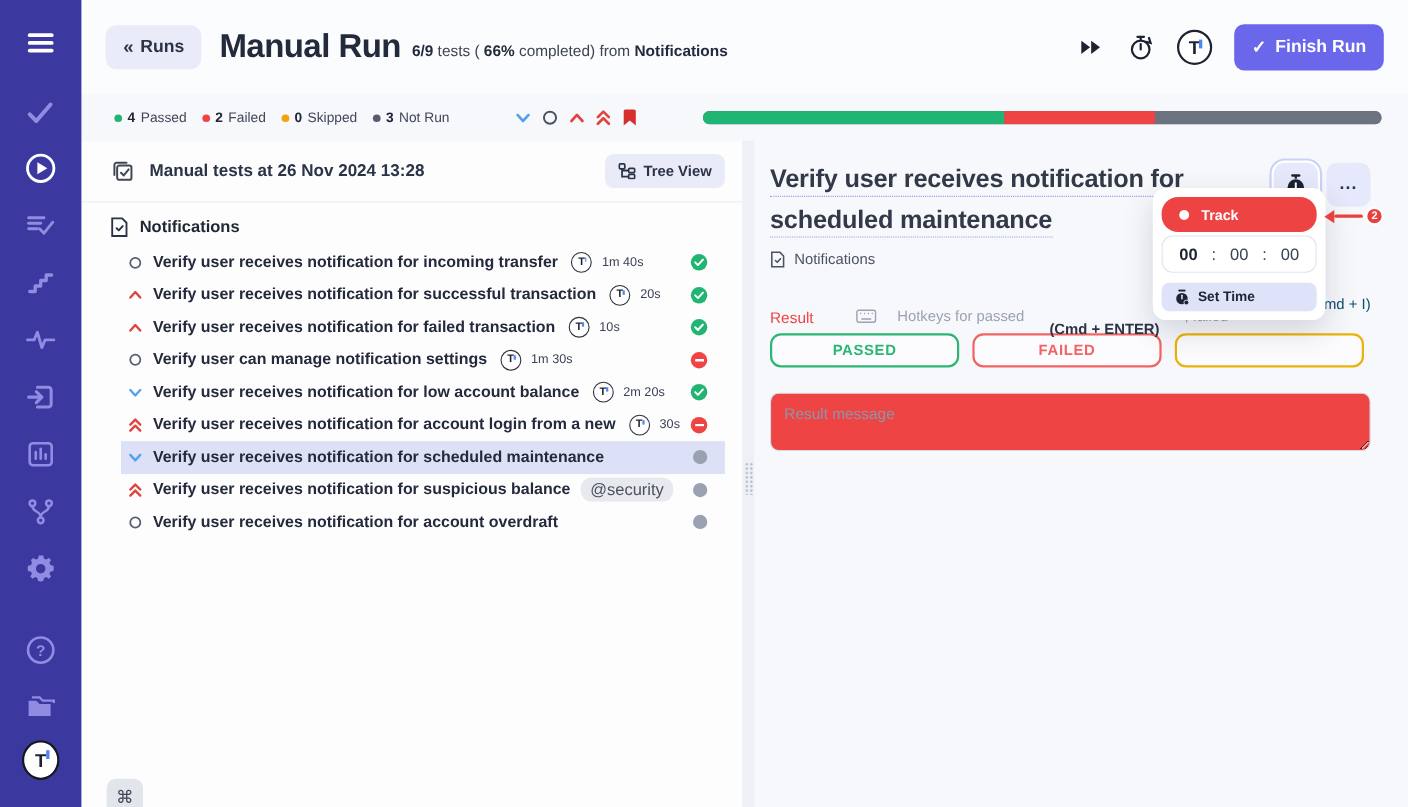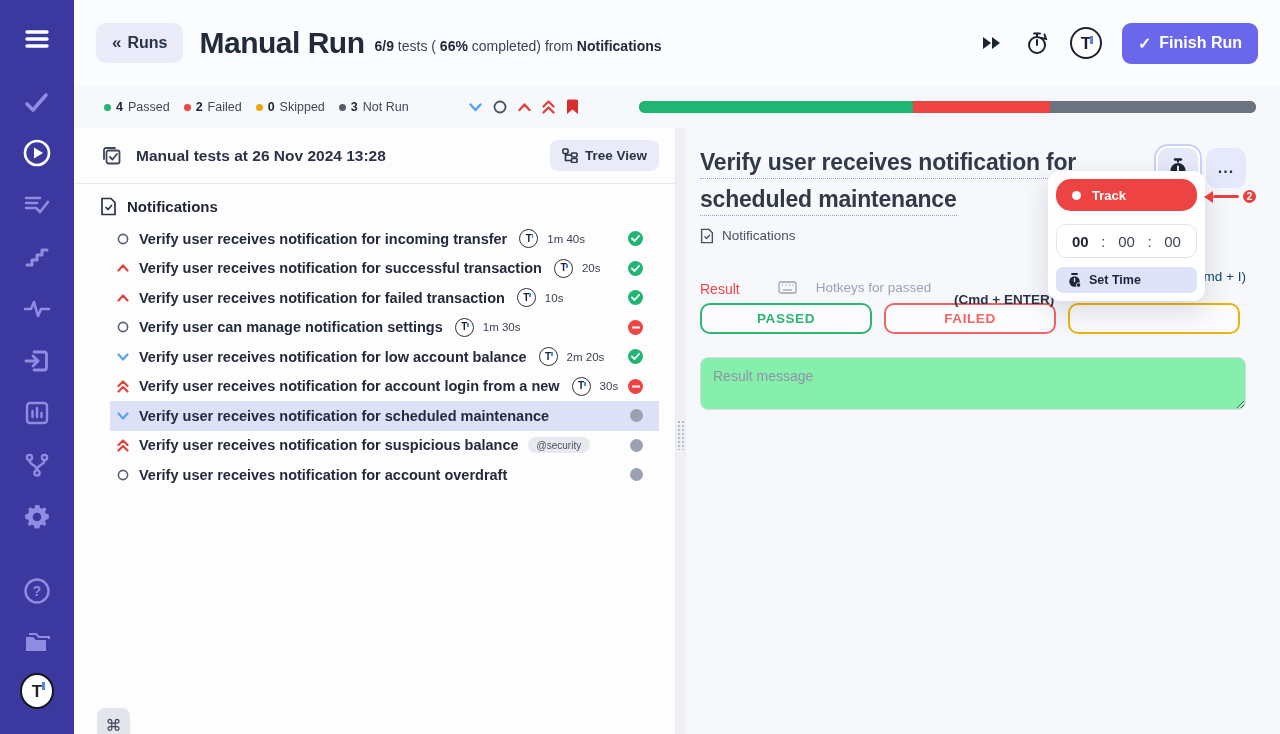--- a/index.html
+++ b/index.html
@@ -62,21 +62,21 @@
   .test-row { display:flex; align-items:center; height:29.5px; margin-left:36px; margin-right:16px;
               padding:0 16px 0 6px; cursor:pointer; }
   .test-row.selected { background:#dde1f8; }
   .prio { width:14px; display:flex; justify-content:center; margin-right:9px; flex:0 0 14px; }
   .t-name { font-size:14.5px; font-weight:600; color:#232a3c; white-space:nowrap; }
   .mini-logo { width:19px; height:19px; border-radius:50%; border:1.5px solid #2c3140; background:#fff;
                display:flex; align-items:center; justify-content:center; margin-left:12px; flex:0 0 19px; position:relative;}
   .mini-logo .t { font-size:10px; font-weight:800; color:#1c2230; line-height:1; }
   .mini-logo .tick { position:absolute; right:4px; top:4px; width:1.5px; height:4px; background:#4f86f6; }
   .t-time { font-size:11.5px; font-weight:400; color:#3a4254; margin-left:9px; white-space:nowrap; }
-  .t-tag { margin-left:9px; background:#e8e9ee; border-radius:10px; padding:2.5px 9px; font-size:10px; color:#4a5160; }
+  .t-tag { margin-left:9px; background:#e8e9ee; border-radius:10px; padding:2.5px 9px; font-size:15px; color:#4a5160; }
   .t-status { margin-left:auto; display:flex; align-items:center; }
   .st-circle { width:15px; height:15px; border-radius:50%; display:flex; align-items:center; justify-content:center; }
   .st-circle.passed { background:#21b573; }
   .st-circle.failed { background:#ef4444; }
   .st-dot { width:13px; height:13px; border-radius:50%; background:#9aa1b0; }
 
   .cmd-btn { position:absolute; left:23px; bottom:-8px; width:33px; height:34px; background:#e3e5ed;
              border:none; border-radius:8px; font-size:16px; color:#3f4656; cursor:pointer; font-family:inherit; }
 
   .divider { width:10px; flex:0 0 10px; background:#eef0f5; position:relative; cursor:col-resize; }
@@ -109,28 +109,28 @@
   .hotkeys-right { position:absolute; right:0; top:1px; font-size:13.5px; font-weight:400; color:#0c4a6e; }
 
   .result-buttons { display:flex; gap:12px; margin-top:13px; }
   .res-btn { width:172px; height:31px; border-radius:10px; background:#fcfcfe; font-family:inherit;
              font-size:13.5px; font-weight:800; letter-spacing:0.6px; cursor:pointer; }
   .res-btn.passed { border:2px solid #2bb673; color:#2bb673; }
   .res-btn.failed { border:2px solid #f26463; color:#f26463; }
   .res-btn.third  { border:2px solid #eab308; color:#eab308; }
 
   .result-message { margin-top:23px; width:100%; height:53px; border:1px solid #d7dae3; border-radius:8px;
-                    background:#86efac; resize:vertical; font-family:inherit; font-size:14px; padding:10px 12px; color:#2b3347; }
+                    background:#ef4444; resize:vertical; font-family:inherit; font-size:14px; padding:10px 12px; color:#2b3347; }
   .result-message::placeholder { color:#8d95a8; }
 
   
   .popup { position:absolute; left:1048px; top:171px; width:157px; background:#fff; border-radius:12px;
            box-shadow:0 10px 28px rgba(30,35,60,0.16); padding:8px; z-index:50; }
   .track-btn { width:100%; height:32px; background:#ee4343; border:none; border-radius:15px; cursor:pointer;
-               display:flex; align-items:center; gap:11px; padding-left:16px; margin-bottom:13px; }
+               display:flex; align-items:center; gap:11px; padding-left:16px; margin-bottom:3px; }
   .track-btn .rec-dot { width:9px; height:9px; border-radius:50%; background:#fff; }
   .track-btn .lbl { color:#fff; font-size:13px; font-weight:700; font-family:inherit; }
   .timer-box { height:34px; border:1px solid #e2e4ec; border-radius:10px; display:flex; align-items:center;
                justify-content:space-between; padding:0 15px; font-size:15px; color:#3a4254; margin-bottom:9px; background:#fff; }
   .timer-box .hh { font-weight:800; color:#1c2230; }
   .settime-btn { width:100%; height:26px; background:#dfe3f9; border:none; border-radius:7px; cursor:pointer;
                  display:flex; align-items:center; gap:8px; padding-left:12px; }
   .settime-btn .lbl { font-size:12.5px; font-weight:700; color:#1d2433; font-family:inherit; }
 
   

